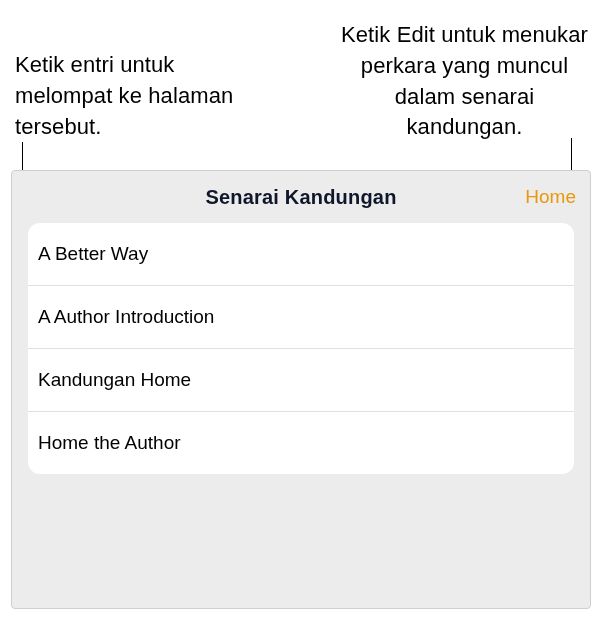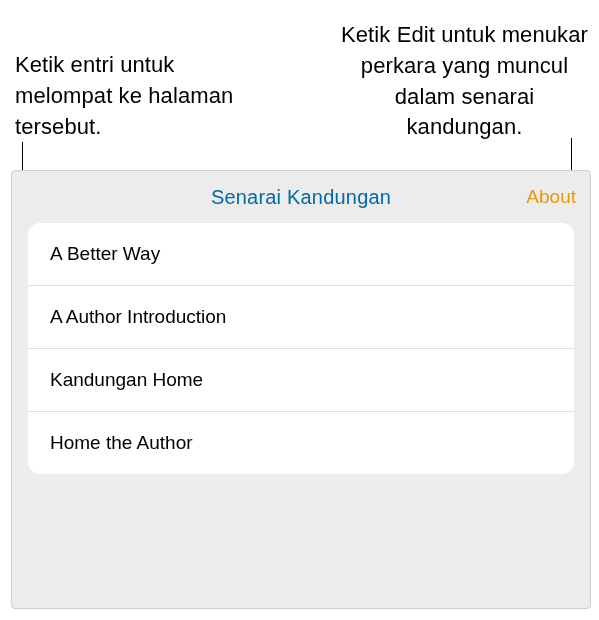--- a/index.html
+++ b/index.html
@@ -73,22 +73,22 @@
     }
     .panel-header {
       position: relative;
       height: 52px;
       display: flex;
       align-items: center;
       justify-content: center;
     }
     .panel-title {
       font-size: 20px;
-      font-weight: 400;
-      color: #0369a1;
+      font-weight: 700;
+      color: #0f172a;
       letter-spacing: 0.2px;
     }
     .edit-button {
       position: absolute;
       right: 14px;
       top: 50%;
       transform: translateY(-50%);
       font-size: 19px;
       color: #e8980c;
       background: none;
@@ -96,21 +96,21 @@
       cursor: pointer;
       font-family: inherit;
     }
     .toc-list {
       background: #fff;
       margin: 0 16px 16px 16px;
       border-radius: 12px;
       overflow: hidden;
     }
     .toc-item {
-      padding: 20px 22px;
+      padding: 20px 10px;
       font-size: 19px;
       color: #000;
       border-bottom: 1px solid #e0e0e0;
       cursor: pointer;
     }
     .toc-item:last-child {
       border-bottom: none;
     }
   </style>
 </head>
@@ -120,21 +120,21 @@
   <div class="callout callout-left">Ketik entri untuk melompat ke halaman tersebut.</div>
   <div class="callout callout-right">Ketik Edit untuk menukar perkara yang muncul dalam senarai kandungan.</div>
 </div>
 
 <div class="callout-line-left"></div>
 <div class="callout-line-right"></div>
 
 <div class="panel">
   <div class="panel-header">
     <div class="panel-title">Senarai Kandungan</div>
-    <button class="edit-button">About</button>
+    <button class="edit-button">Home</button>
   </div>
   <div class="toc-list">
     <div class="toc-item">A Better Way</div>
     <div class="toc-item">A Author Introduction</div>
     <div class="toc-item">Kandungan Home</div>
     <div class="toc-item">Home the Author</div>
   </div>
 </div>
 
 </body></html>

